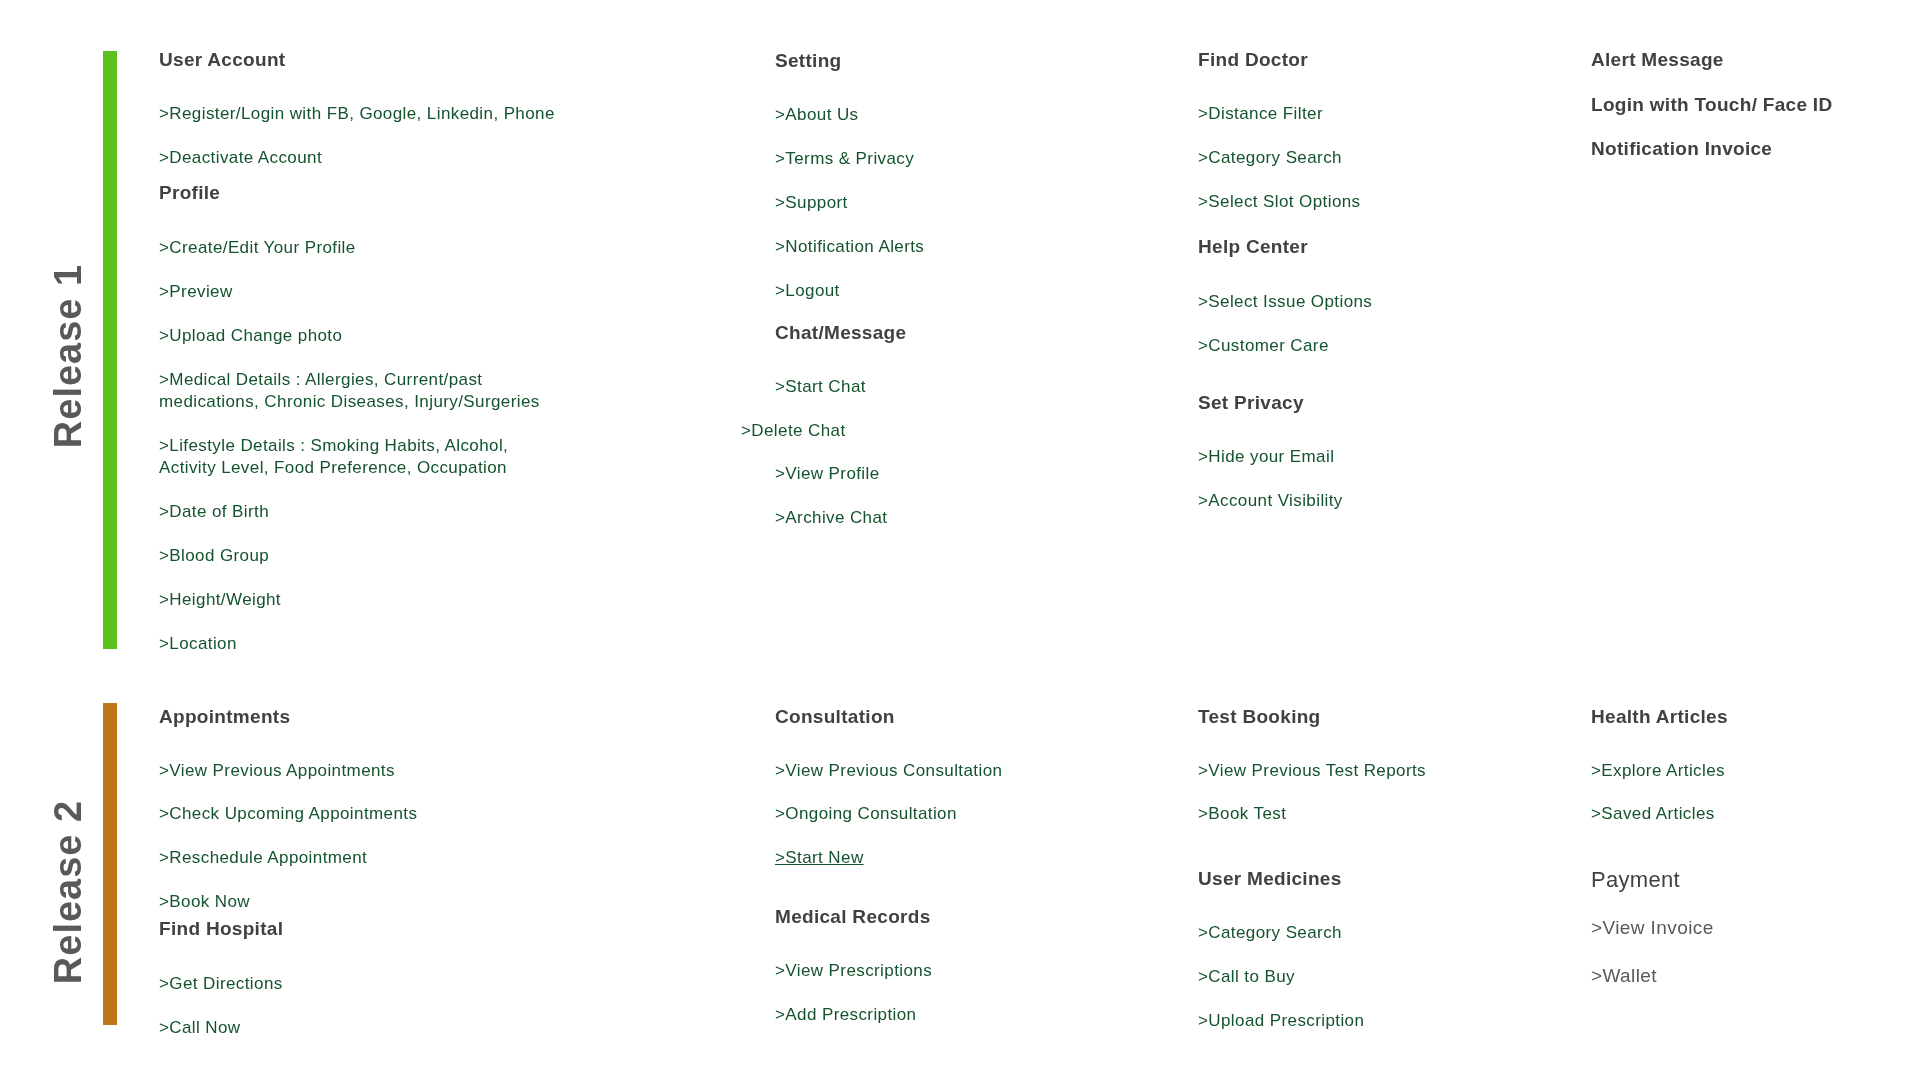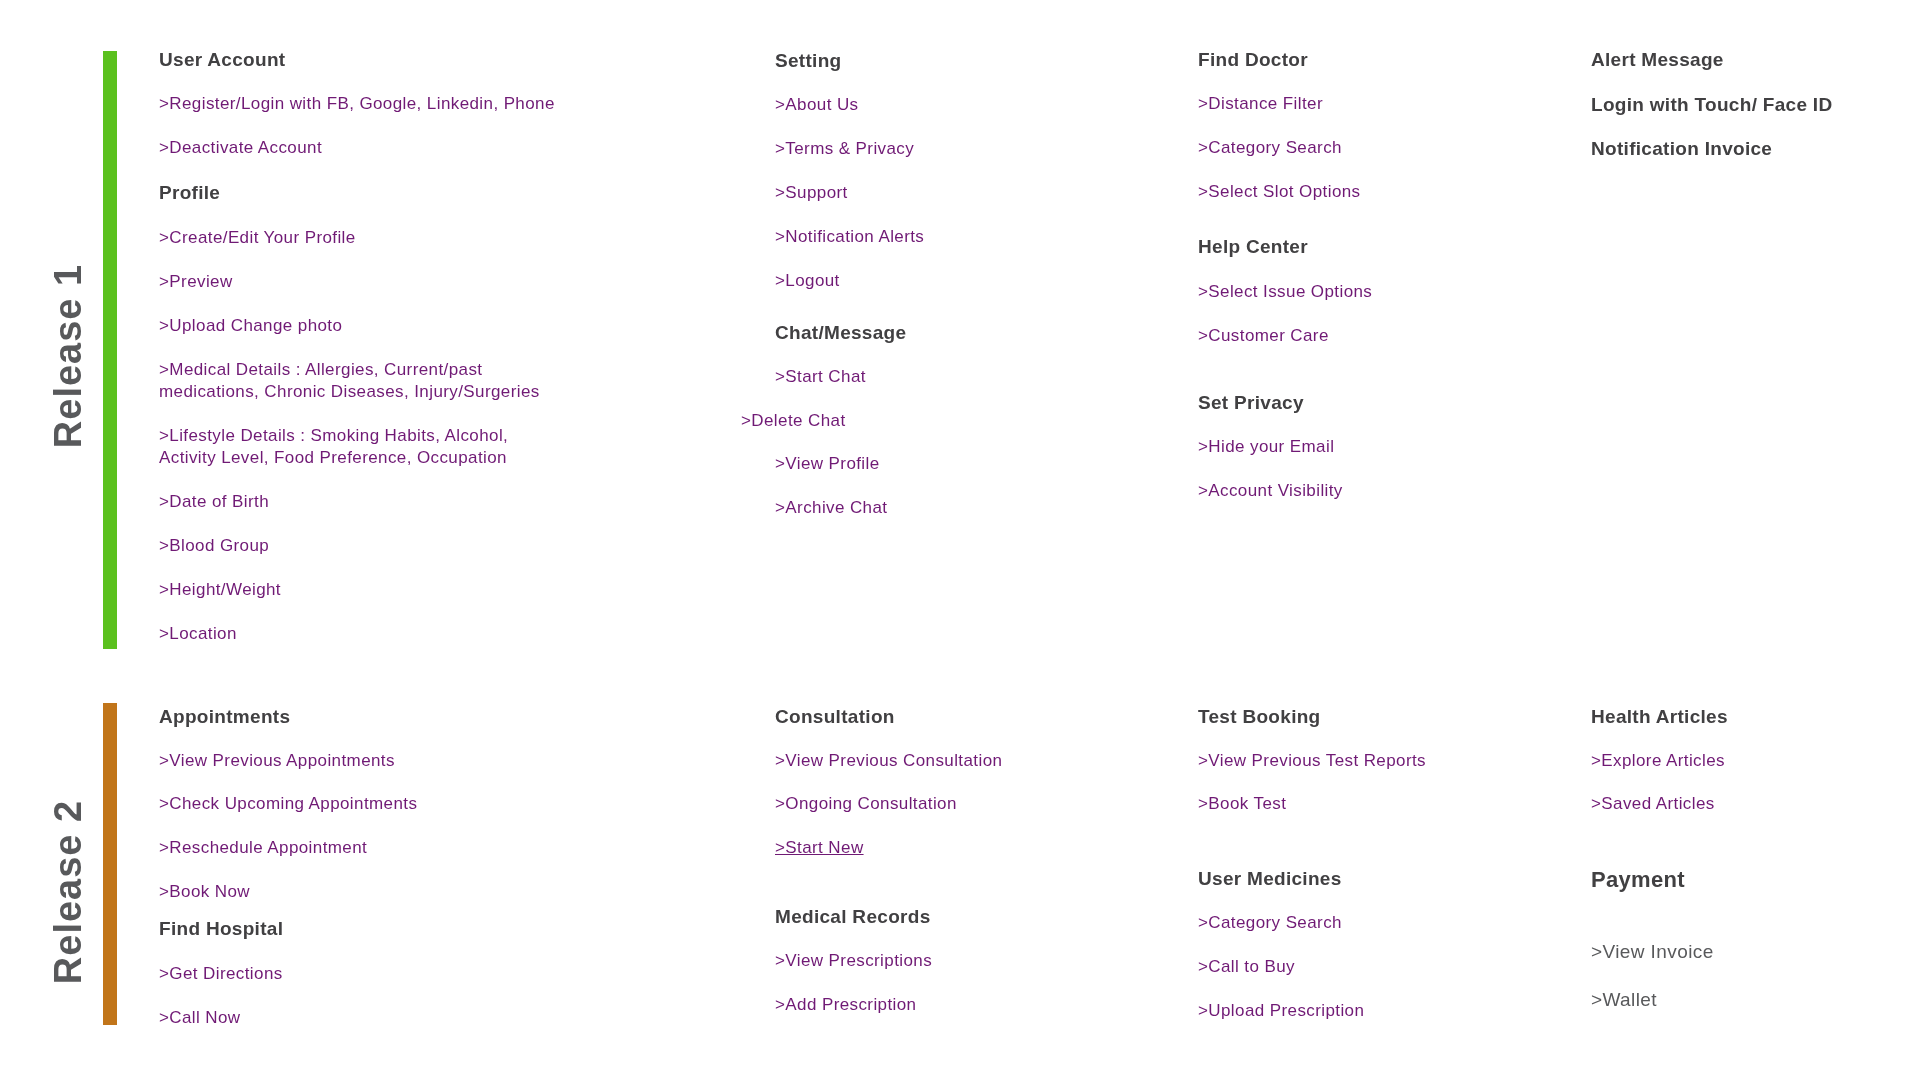--- a/index.html
+++ b/index.html
@@ -28,31 +28,32 @@
   .heading{
     font-size:19px;line-height:24px;
     font-weight:700;
     color:#414042;
     letter-spacing:.3px;
     white-space:pre-line;
   }
   .item{
     font-size:17px;line-height:22px;
     font-weight:400;
-    color:#701a75;
+    color:#14532d;
     letter-spacing:.4px;
     white-space:pre-line;
+    margin-top:10px;
   }
   .heading-lg{
     font-size:22px;line-height:26px;
-    font-weight:700;color:#414042;letter-spacing:.3px;
+    font-weight:400;color:#414042;letter-spacing:.3px;
   }
   .item-lg{
     font-size:19px;line-height:24px;
-    font-weight:400;color:#58595b;letter-spacing:.4px;margin-top:24px;
+    font-weight:400;color:#58595b;letter-spacing:.4px;
   }
 </style>
 </head>
 <body>
 
 <div class="canvas">
 
   <div class="bar" style="top: 51px; height: 598px; background: rgb(91, 193, 30);"></div>
   <div class="release-label" style="top:356px;">Release 1</div>
 

